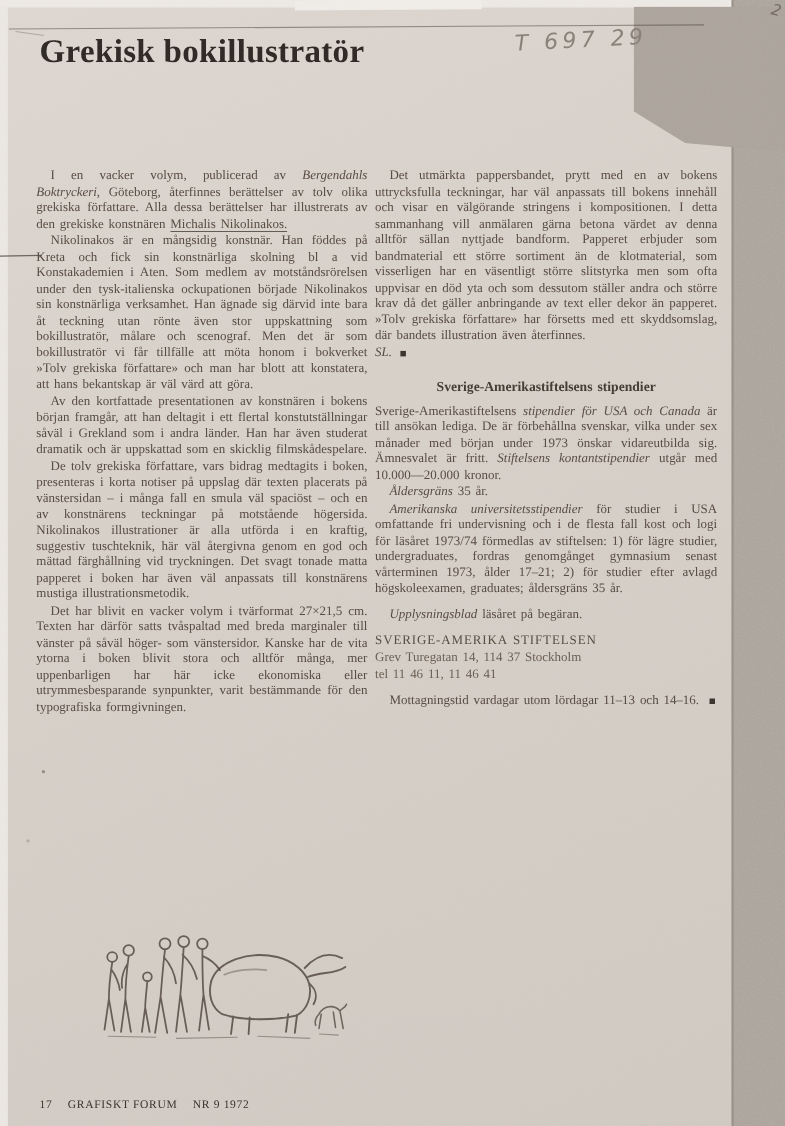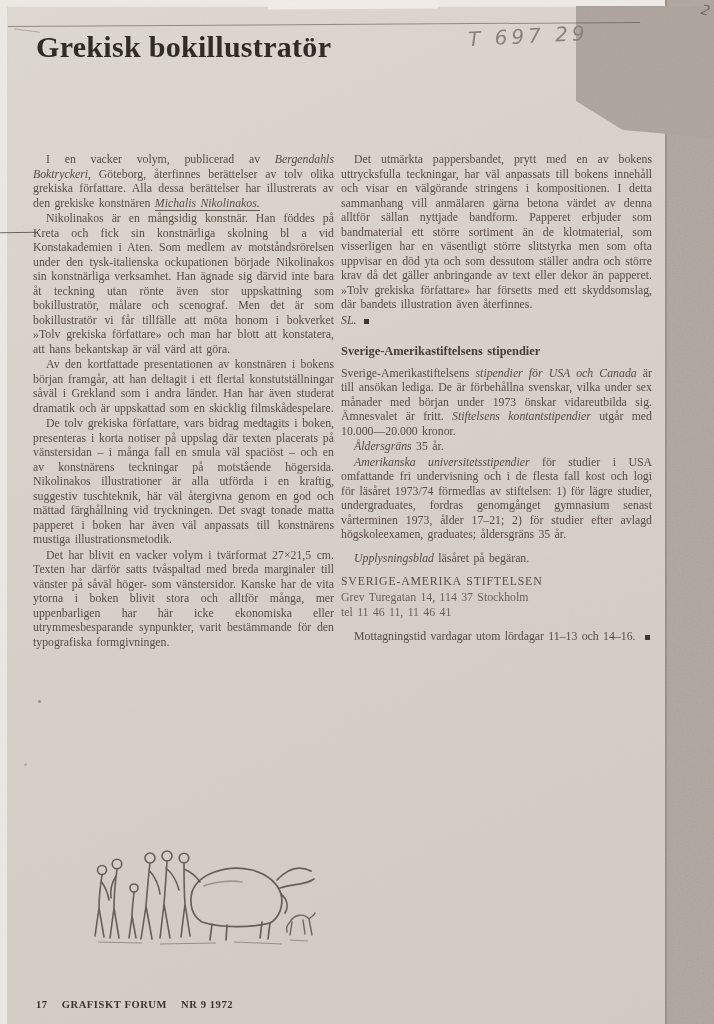--- a/index.html
+++ b/index.html
@@ -42,38 +42,38 @@
     font-family:"DejaVu Sans", sans-serif; font-style:italic;
     font-size:14px; color:#756c63; transform:rotate(14deg);
   }
 
   .col { position:absolute; top:152px; font-size:11.8px; line-height:14.5px;
          text-align:justify; color:rgba(76,64,54,.93); word-spacing:1.4px; }
   .col-left  { left:33px;  width:301px; }
   .col-right { left:341px; width:311px; }
   .col p { margin:0 0 1px 0; text-indent:13px; }
   .ital { font-style:italic; }
-  .author-underline { font-style:italic; border-bottom:1.6px solid rgba(58,50,44,.75); }
+  .author-underline { border-bottom:1.6px solid rgba(58,50,44,.75); }
   .margin-stroke { position:absolute; left:0; top:232px; width:38px; height:0;
                    border-top:1.8px solid rgba(58,50,44,.7); transform:rotate(-1deg); }
 
   .sig-line { text-align:left; text-indent:0 !important; padding-right:14px; }
   .endsq { display:inline-block; width:5px; height:5px; background:#3a342e; margin-left:8px; }
   .rel { position:relative; }
   .abs-sq { position:absolute; right:2px; bottom:3px; width:5px; height:5px; background:#3a342e; }
 
   .section-heading { font-weight:bold; font-size:12.4px; color:#443b33;
-                     margin:17px 0 7px 0 !important; text-indent:0 !important; text-align:left; }
+                     margin:17px 0 7px 0 !important; text-indent:0 !important; text-align:center; }
   .caps-line { text-indent:0 !important; letter-spacing:.8px; color:rgba(80,68,58,.95); margin-top:9px !important; }
   .addr-line { text-indent:0 !important; color:rgba(94,81,69,.9); }
   .gap-top { margin-top:9px !important; }
 
   .sketch { position:absolute; left:84px; top:836px; }
 
-  .footer { position:absolute; left:36px; top:999px; font-size:10.5px; font-weight:bold;
+  .footer { position:absolute; left:36px; top:999px; font-size:10.5px; font-weight:normal;
             letter-spacing:.6px; color:#38322c; }
   .footer span { margin-right:14px; }
 
   .tear { position:absolute; background:#f1eeea; }
   .tear-top { left:268px; top:0; width:170px; height:9px; transform:rotate(-.4deg); }
   .edge-left { position:absolute; left:0; top:0; width:7px; height:1024px; background:#ece8e3; }
   .edge-top { position:absolute; left:0; top:0; width:714px; height:6px; background:#eeeae5; }
 </style>
 </head>
 <body>

